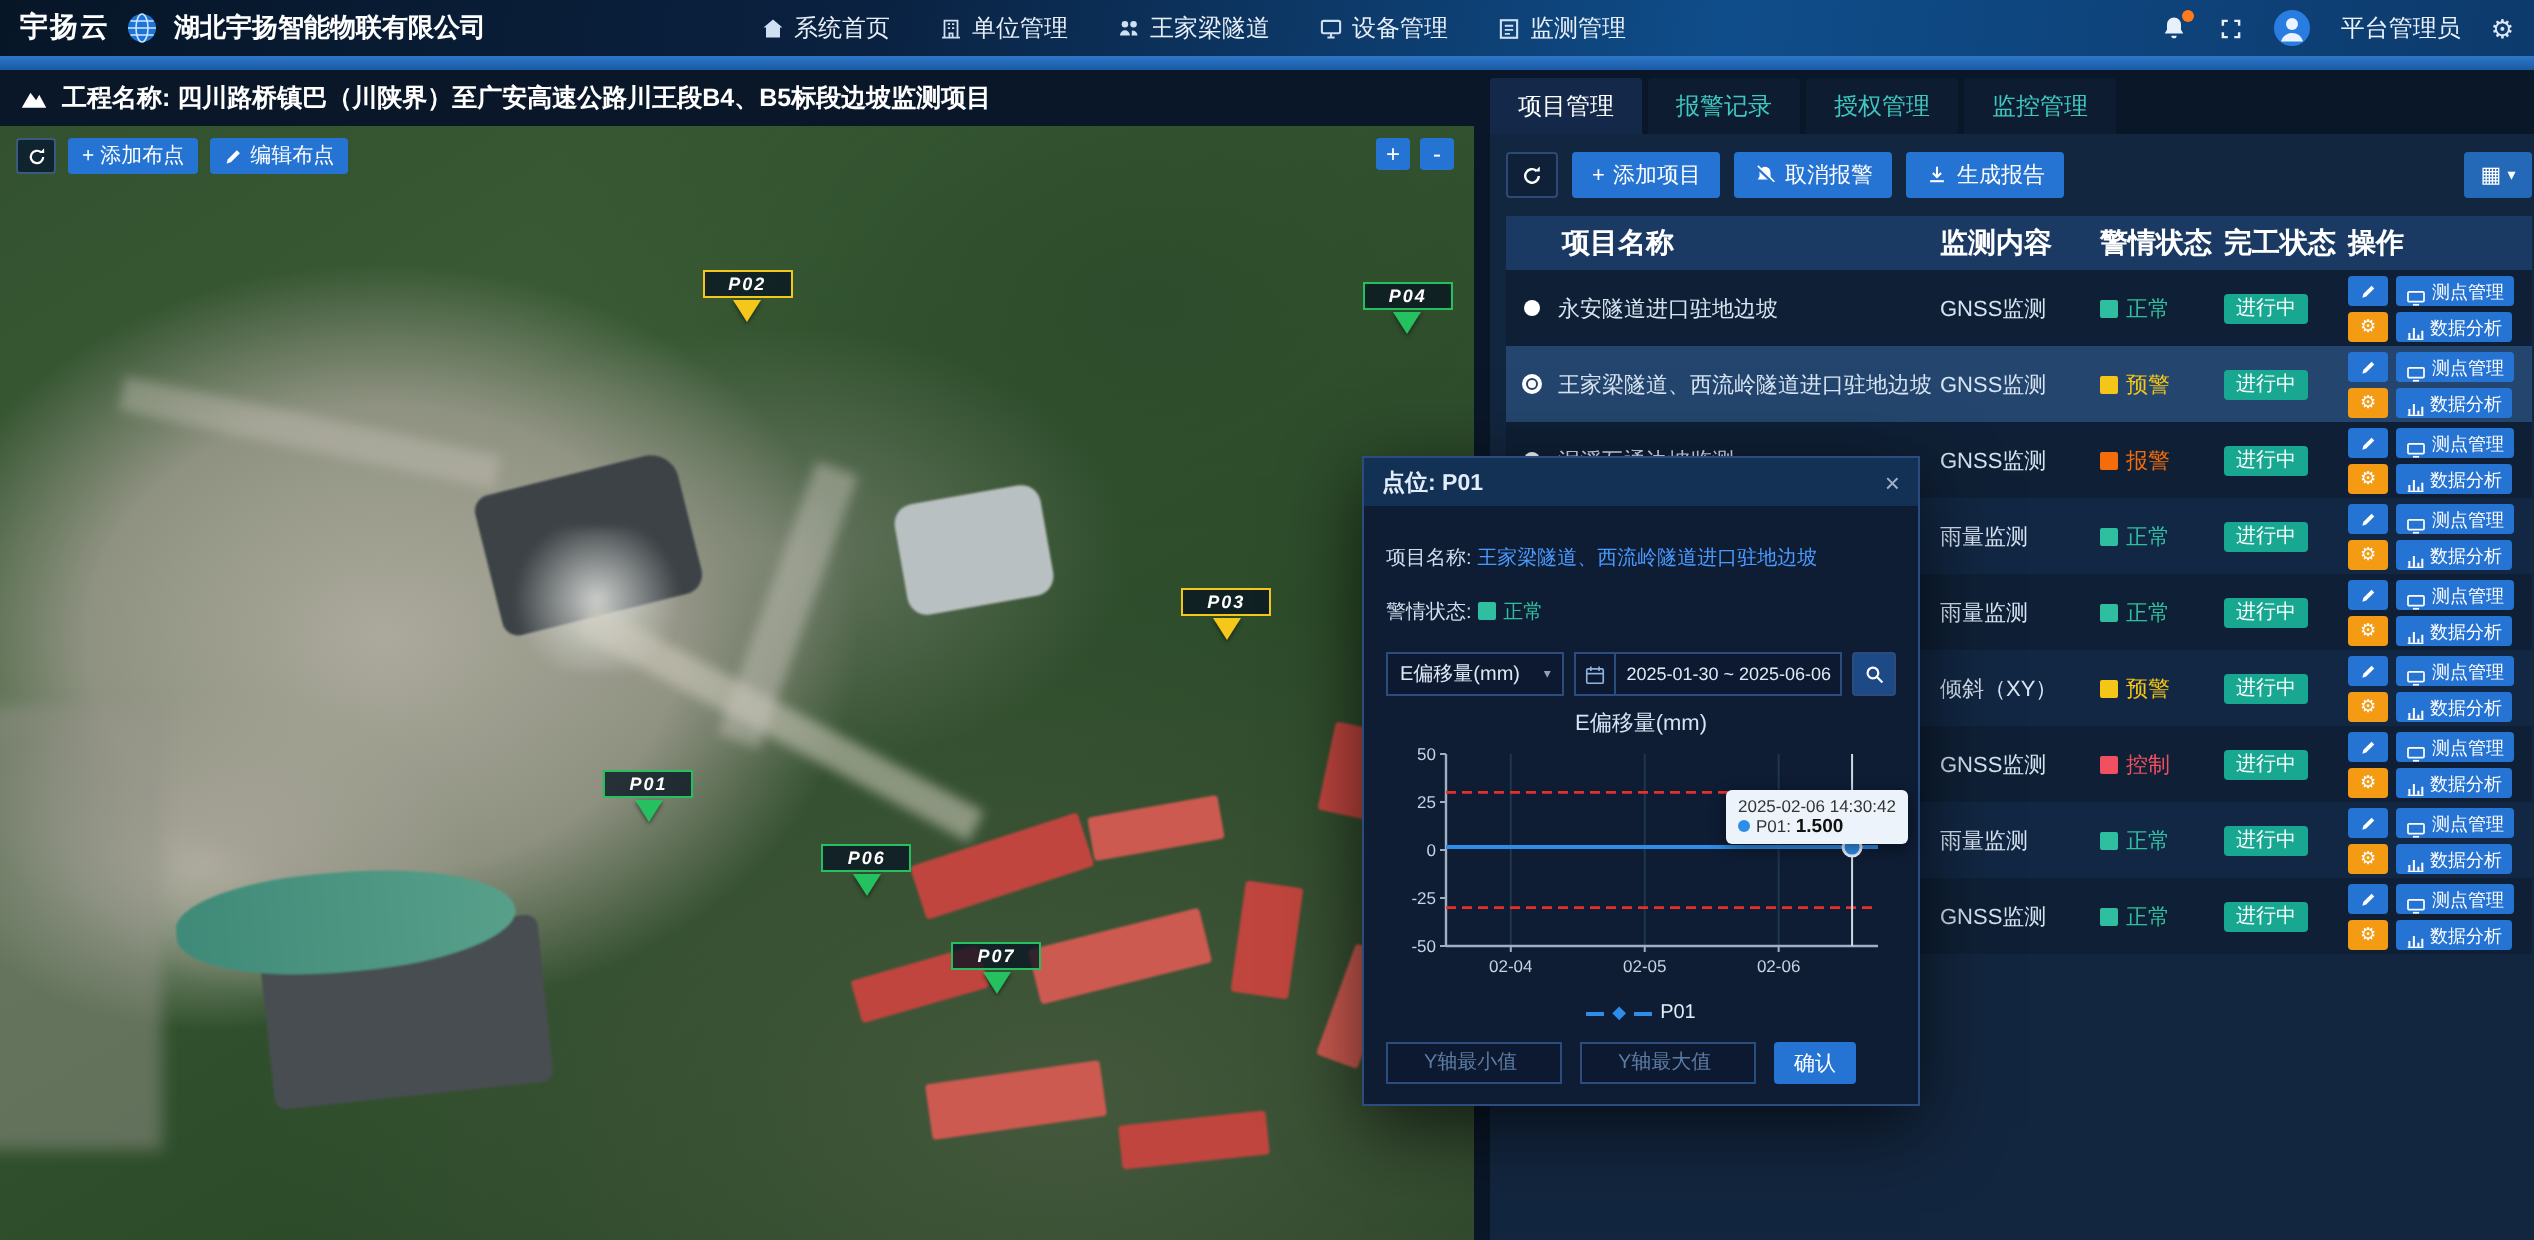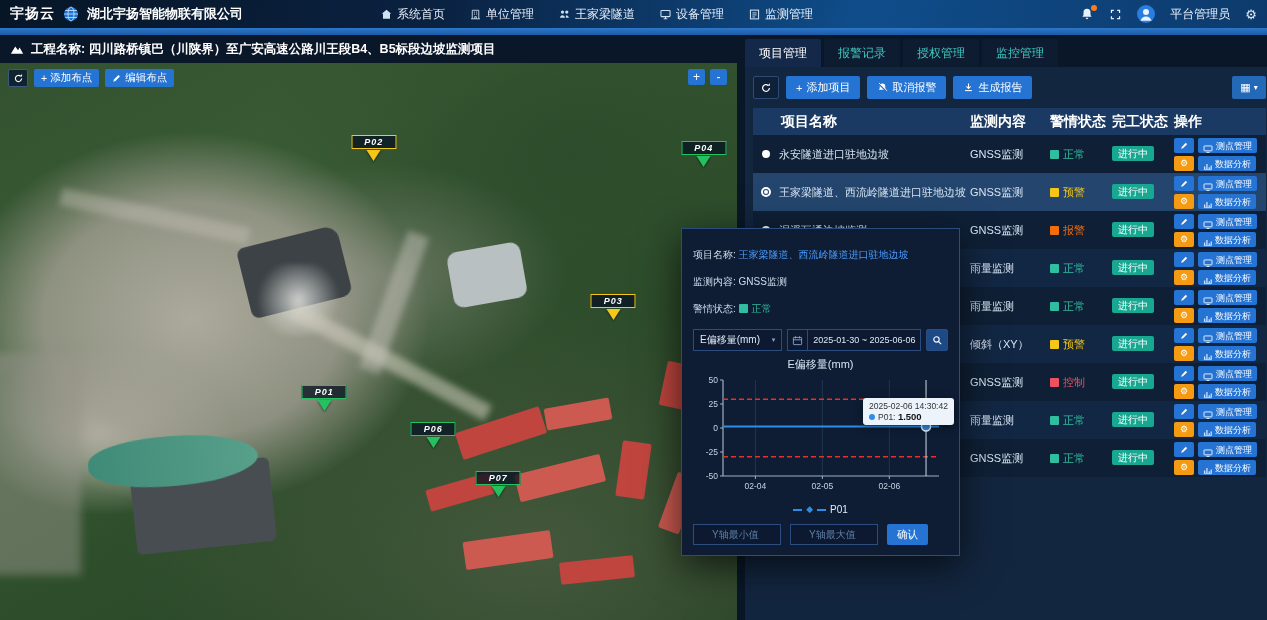--- a/index.html
+++ b/index.html
@@ -695,26 +695,27 @@
     </div>
   </div>
             </div>
 </div>
         </div>
     </div>
   </section>
 </div>
 
 <div class="modal">
+  <div class="modal-h">
+    <span>点位: P01</span>
+    <span class="modal-x">×</span>
+  </div>
   <div class="modal-b">
     <div class="inforow">
       <span>项目名称: </span><span class="link">王家梁隧道、西流岭隧道进口驻地边坡</span>
-    </div>
-    <div class="inforow">
-      <span>监测内容: </span><span>GNSS监测</span>
     </div>
     <div class="inforow">
       <span>警情状态: </span><span class="sq" style="background:#2fbfa0"></span><span class="status-green">正常</span>
     </div>
     <div class="filterrow">
       <div class="select">
         <span>E偏移量(mm)</span>
           <span class="selcaret">▾</span>
       </div>
       <div class="dategroup">

